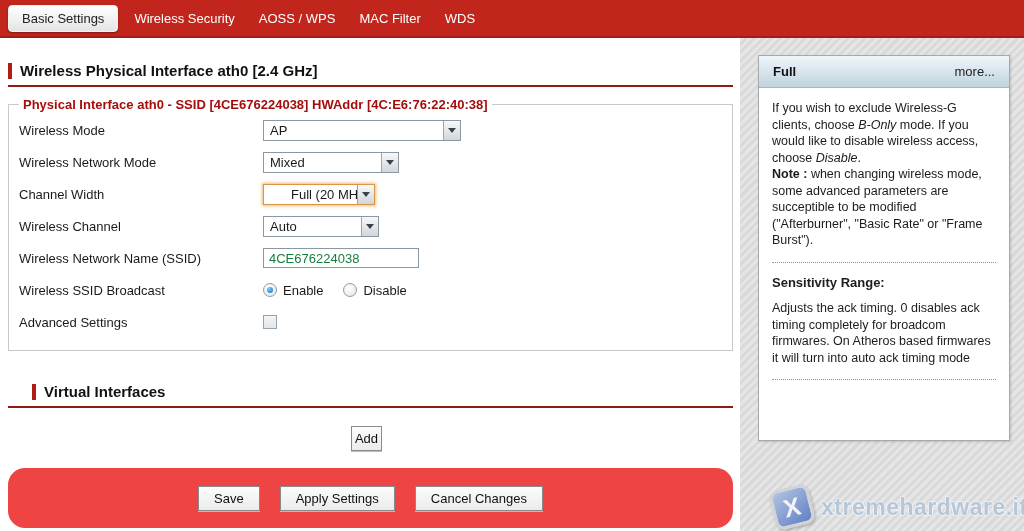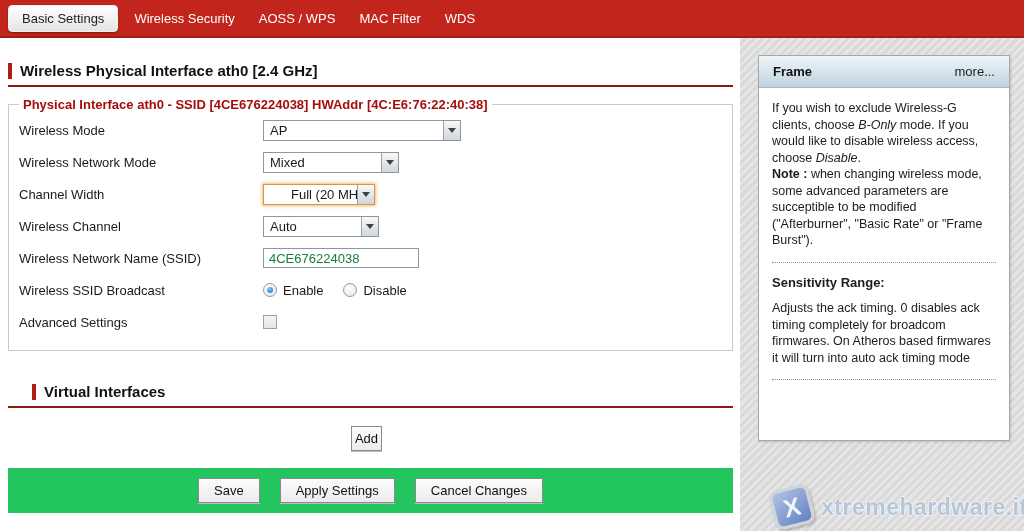--- a/index.html
+++ b/index.html
@@ -154,26 +154,27 @@
     color: #111;
     background: linear-gradient(#fcfcfc, #ebebeb);
     border: 1px solid #8a8a8a;
     padding: 4px 3px;
     cursor: pointer;
     box-shadow: 0 1px 0 #bdbdbd;
   }
   .footer-bar {
     margin: 17px 0 0 8px;
     width: 725px;
-    height: 45px;
-    background: #22c55e;
+    height: 60px;
+    background: #ef4444;
     display: flex;
     align-items: center;
     justify-content: center;
     gap: 20px;
+    border-radius: 17px;
   }
   .footer-bar .btn { padding: 4px 15px; }
 
   
   .right-panel {
     position: absolute;
     left: 740px; top: 38px;
     width: 284px; bottom: 0;
     background: repeating-linear-gradient(135deg, #e5e5e5 0px, #e5e5e5 3px, #d9d9d9 3px, #d9d9d9 6px);
   }
@@ -334,21 +335,21 @@
   <div class="footer-bar">
     <button class="btn">Save</button>
     <button class="btn">Apply Settings</button>
     <button class="btn">Cancel Changes</button>
   </div>
 </div>
 
 <div class="right-panel">
   <div class="help-box">
     <div class="help-header">
-      <span class="help-title">Frame</span>
+      <span class="help-title">Full</span>
       <span class="help-more">more...</span>
     </div>
     <div class="help-body">
       <div class="help-p">
         <span>If you wish to exclude Wireless-G clients, choose </span><span class="it">B-Only</span><span> mode. If you would like to disable wireless access, choose </span><span class="it">Disable</span><span>.</span><br>
         <span class="b">Note :</span><span> when changing wireless mode, some advanced parameters are succeptible to be modified ("Afterburner", "Basic Rate" or "Frame Burst").</span>
       </div>
       <div class="divider"></div>
       <div class="help-h">Sensitivity Range:</div>
       <div class="help-p">Adjusts the ack timing. 0 disables ack timing completely for broadcom firmwares. On Atheros based firmwares it will turn into auto ack timing mode</div>

